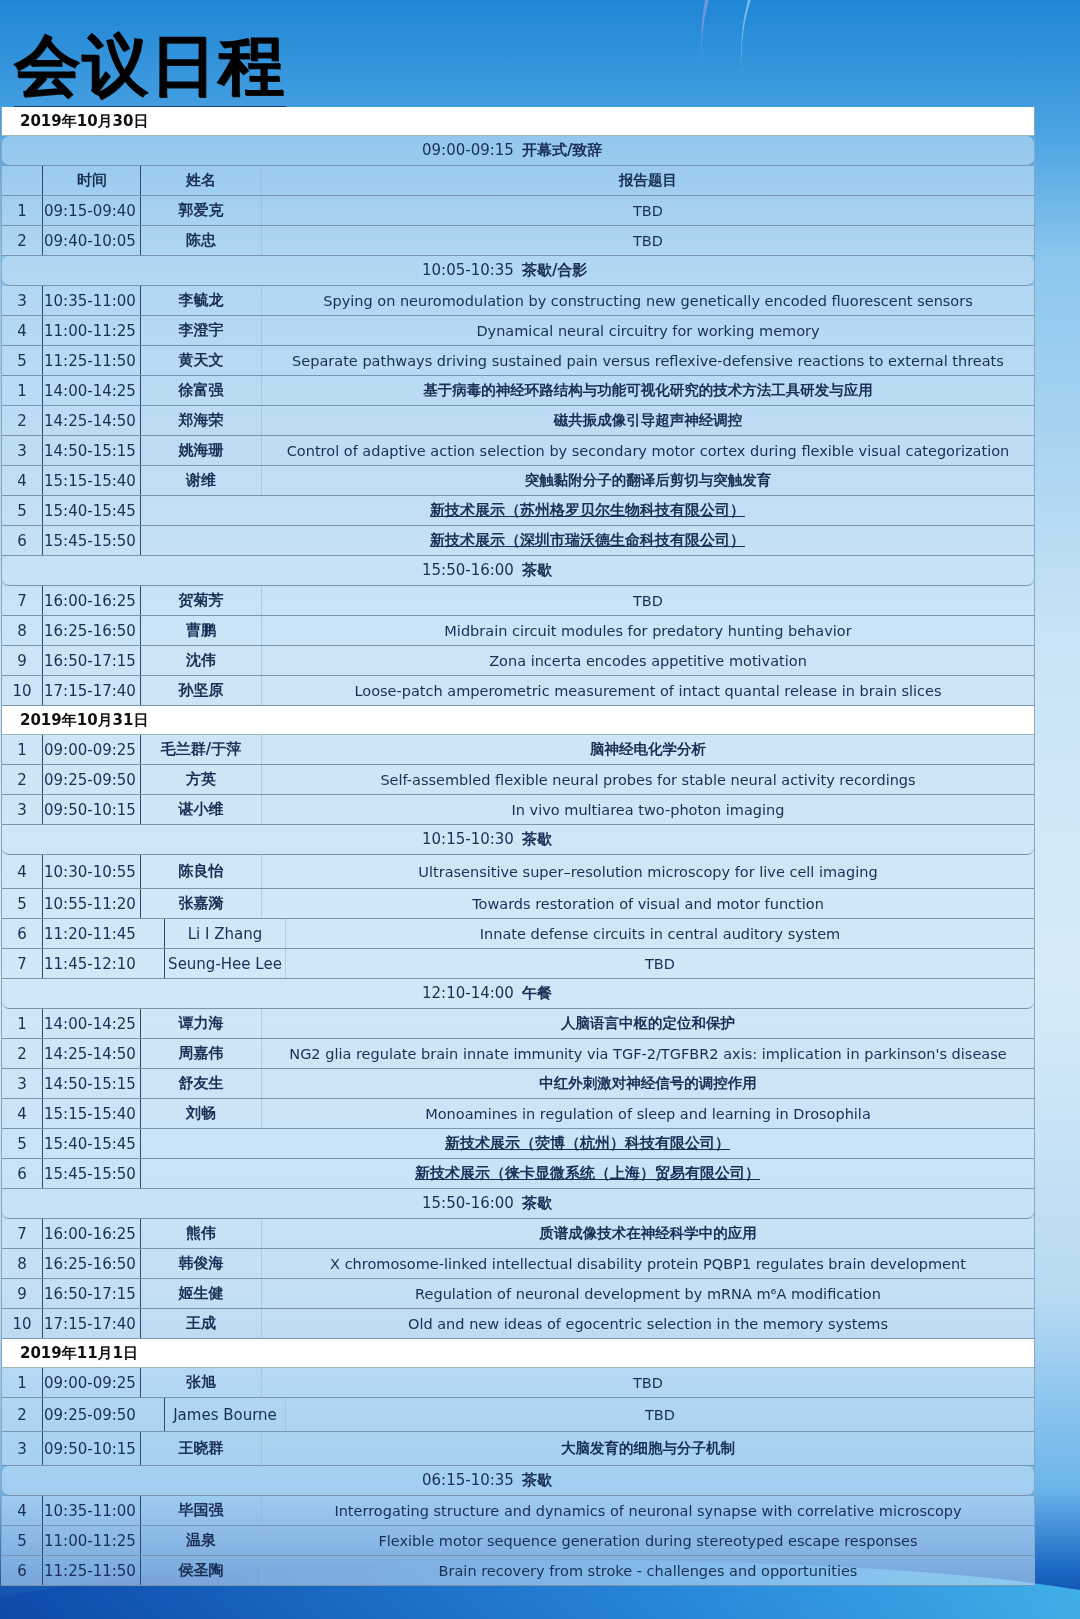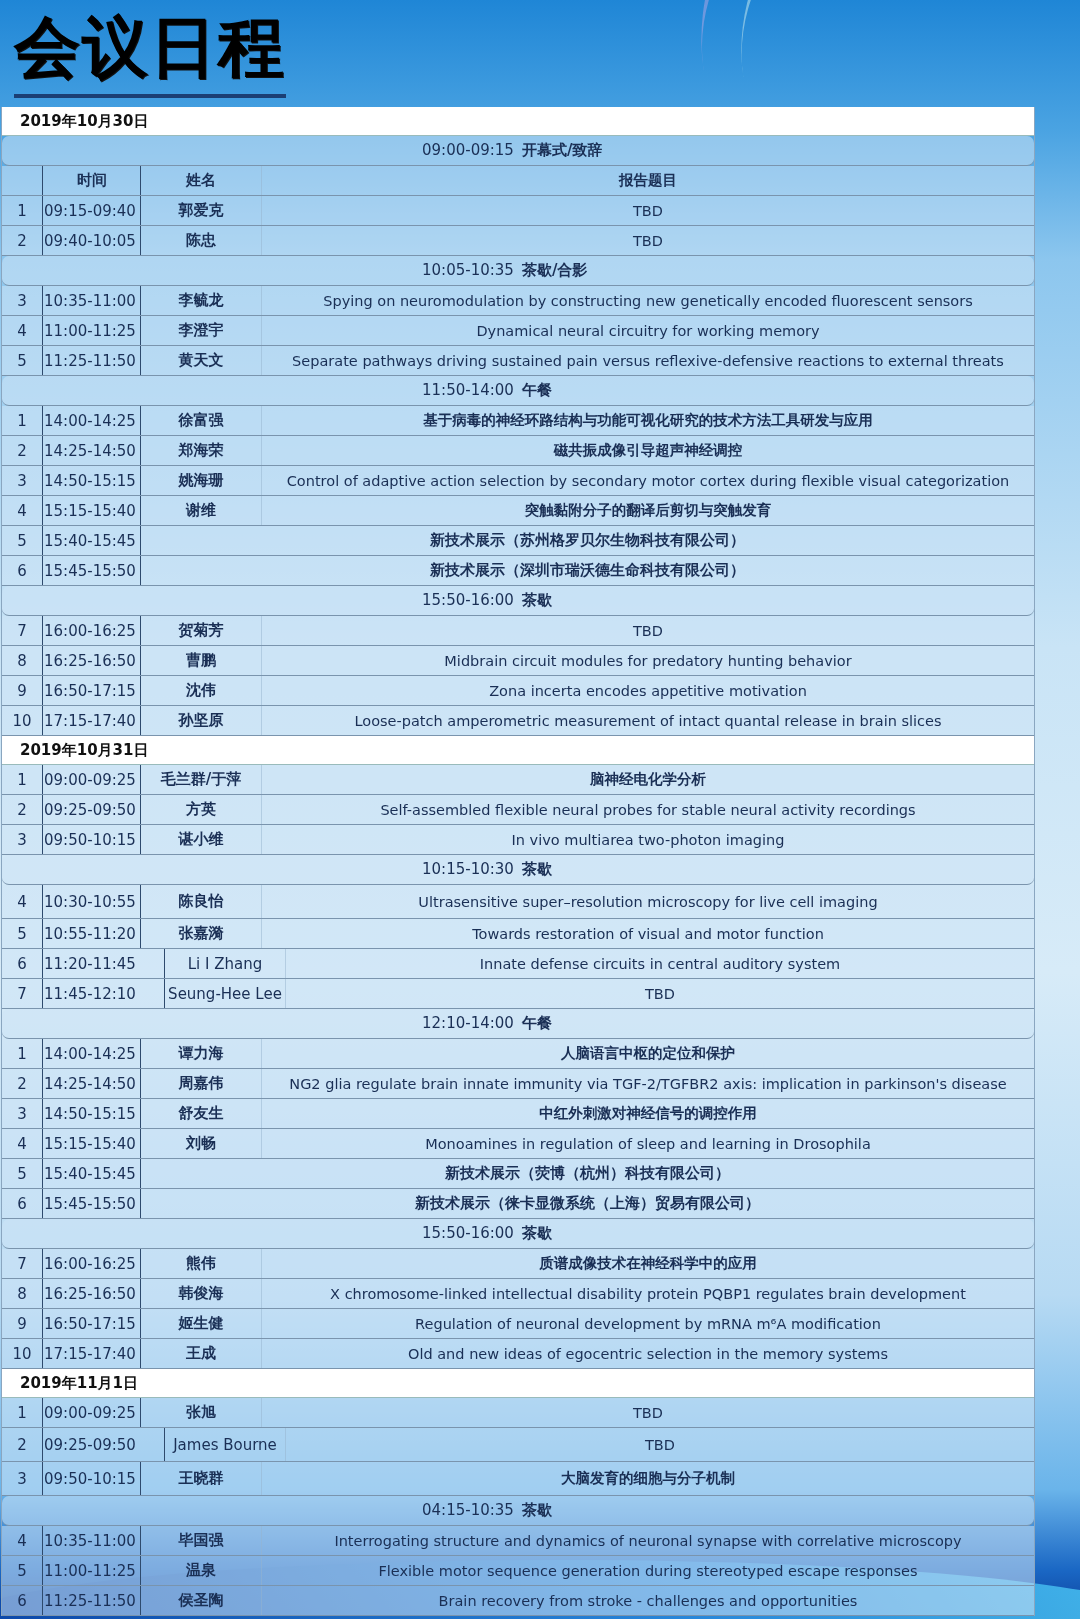--- a/index.html
+++ b/index.html
@@ -22,22 +22,22 @@
     transform: rotate(-8deg);
     pointer-events: none;
   }
   .swoosh {
     position: absolute; left: -40px; top: 1560px; width: 1200px; height: 120px;
     border-radius: 50%;
     background: linear-gradient(90deg, #0b46a8, #2a8de0 60%, #49c2f0);
     opacity: 0.9;
   }
   .title {
-    position: absolute; left: 14px; top: 16px;
-    font-family: Liberation Mono, monospace; font-weight: bold;
+    position: absolute; left: 14px; top: 28px;
+    font-family: Liberation Sans, sans-serif; font-weight: bold;
     font-size: 66px; letter-spacing: 2px; color: #000;
     line-height: 74px;
     border-bottom: 4px solid #1b3f74;
     padding-bottom: 4px;
     text-shadow: 1px 1px 0 #111;
   }
   .table {
     position: absolute; left: 1px; top: 107px; width: 1032px;
     border-right: 1px solid #8aa6c0;
     border-left: 1px solid #8aa6c0;
@@ -55,21 +55,21 @@
   .row.date span { padding-left: 18px; }
   .row.break { justify-content: flex-start; border-radius: 7px; }
   .row.break .bt { margin-left: 420px; }
   .row.break .bt .bl { font-weight: bold; margin-left: 8px; }
   .c-no { width: 40px; text-align: center; flex: none; }
   .c-time { width: 98px; flex: none; border-left: 1px solid #2e4a6d; height: 100%; display: flex; align-items: center; padding-left: 1px; box-sizing: border-box; }
   .c-name { width: 120px; flex: none; text-align: center; border-left: 1px solid #2e4a6d; height: 100%; display: flex; align-items: center; justify-content: center; font-weight: bold; }
   .c-name.latin { font-weight: normal; margin-left: 24px; }
   .c-title { flex: 1; text-align: right; height: 100%; display: flex; align-items: center; justify-content: center; border-left: 1px solid rgba(150,180,205,0.5); font-size: 14.5px; white-space: nowrap; overflow: hidden; }
   .c-title.cn { font-weight: bold; }
-  .c-wide { flex: 1; font-weight: bold; border-left: 1px solid #2e4a6d; height: 100%; display: flex; align-items: center; justify-content: center; }
+  .c-wide { flex: 1; font-weight: bold; border-left: 1px solid #2e4a6d; height: 100%; display: flex; align-items: center; justify-content: center; text-decoration: underline; }
   .row.header .c-time, .row.header .c-name, .row.header .c-title { font-weight: bold; justify-content: center; }
   .row.tall { height: 33px; }
 </style>
 </head>
 <body>
 
 <div class="rainbow"></div>
 <div class="rainbow2"></div>
 <div class="swoosh"></div>
 
@@ -114,23 +114,20 @@
       <div class="c-time">11:00-11:25</div>
       <div class="c-name">李澄宇</div>
       <div class="c-title">Dynamical neural circuitry for working memory</div>
     </div>
     <div class="row">
       <div class="c-no">5</div>
       <div class="c-time">11:25-11:50</div>
       <div class="c-name">黄天文</div>
       <div class="c-title">Separate pathways driving sustained pain versus reflexive-defensive reactions to external threats</div>
     </div>
-    <div class="row break">
-      <span class="bt"><span>11:50-14:00</span><span class="bl">午餐</span></span>
-    </div>
     <div class="row">
       <div class="c-no">1</div>
       <div class="c-time">14:00-14:25</div>
       <div class="c-name">徐富强</div>
       <div class="c-title cn">基于病毒的神经环路结构与功能可视化研究的技术方法工具研发与应用</div>
     </div>
     <div class="row">
       <div class="c-no">2</div>
       <div class="c-time">14:25-14:50</div>
       <div class="c-name">郑海荣</div>
@@ -312,21 +309,21 @@
       <div class="c-name latin">James Bourne</div>
       <div class="c-title">TBD</div>
     </div>
     <div class="row tall">
       <div class="c-no">3</div>
       <div class="c-time">09:50-10:15</div>
       <div class="c-name">王晓群</div>
       <div class="c-title cn">大脑发育的细胞与分子机制</div>
     </div>
     <div class="row break">
-      <span class="bt"><span>04:15-10:35</span><span class="bl">茶歇</span></span>
+      <span class="bt"><span>06:15-10:35</span><span class="bl">茶歇</span></span>
     </div>
     <div class="row">
       <div class="c-no">4</div>
       <div class="c-time">10:35-11:00</div>
       <div class="c-name">毕国强</div>
       <div class="c-title">Interrogating structure and dynamics of neuronal synapse with correlative microscopy</div>
     </div>
     <div class="row">
       <div class="c-no">5</div>
       <div class="c-time">11:00-11:25</div>

